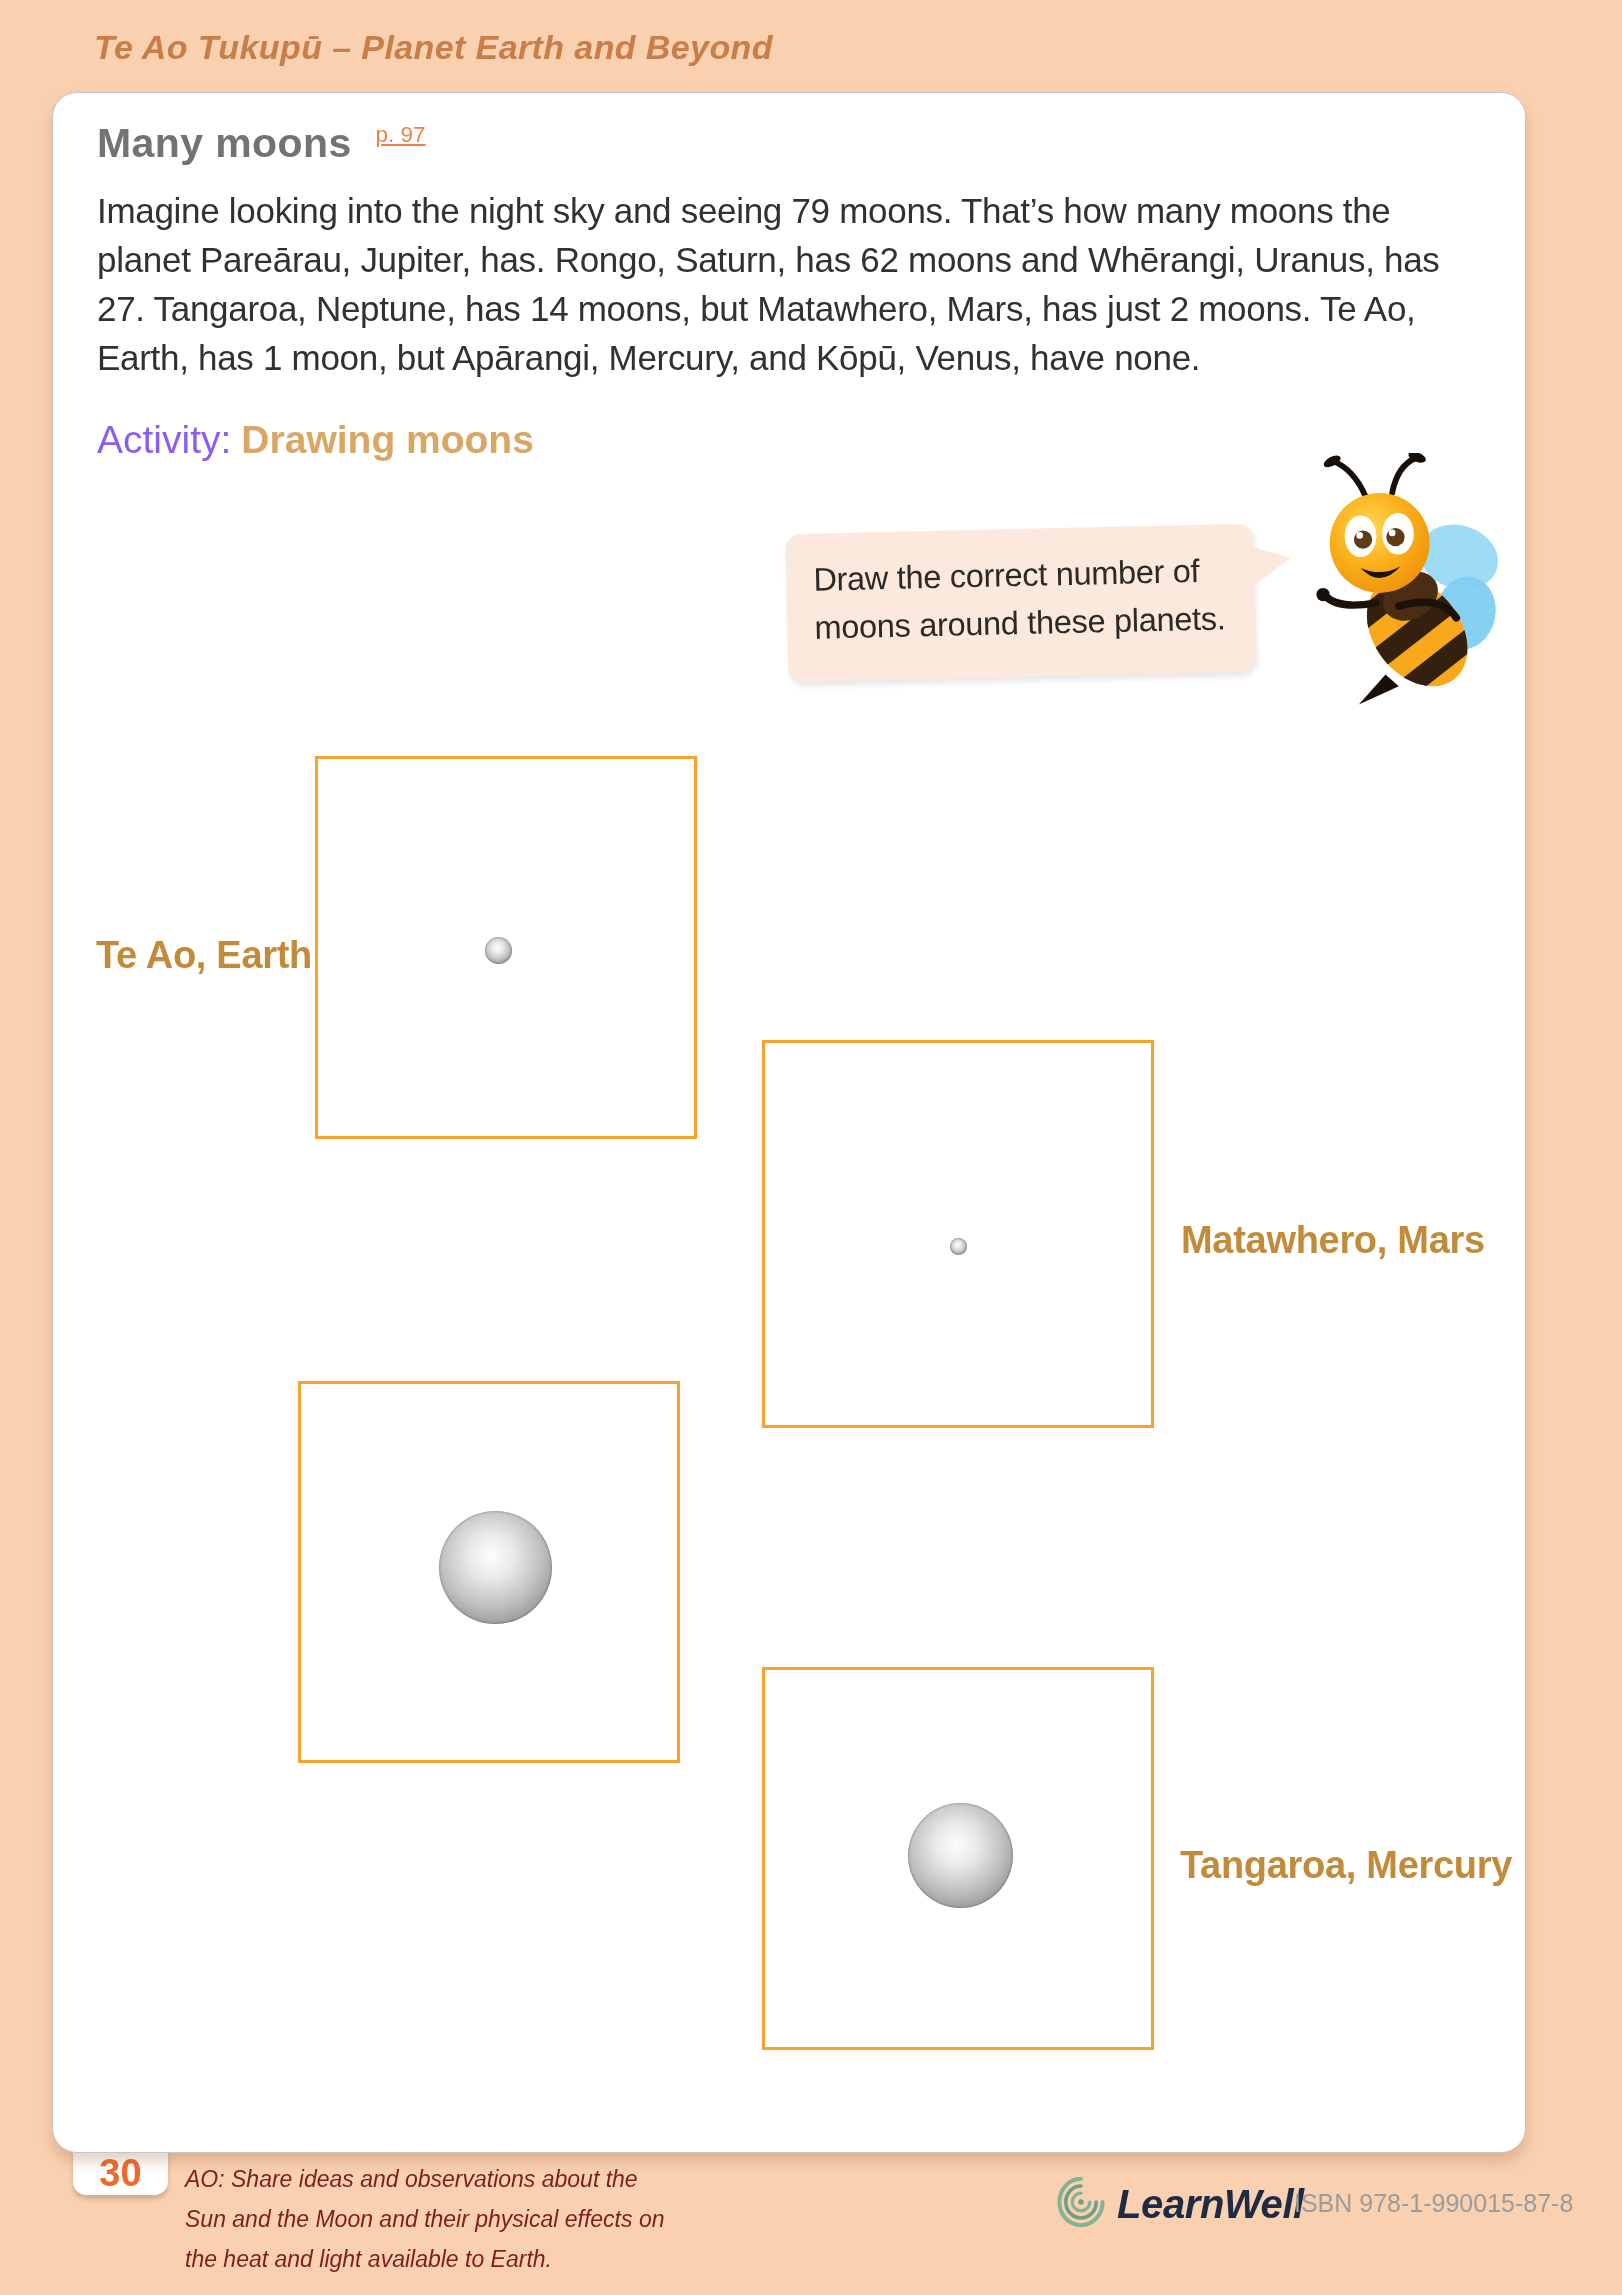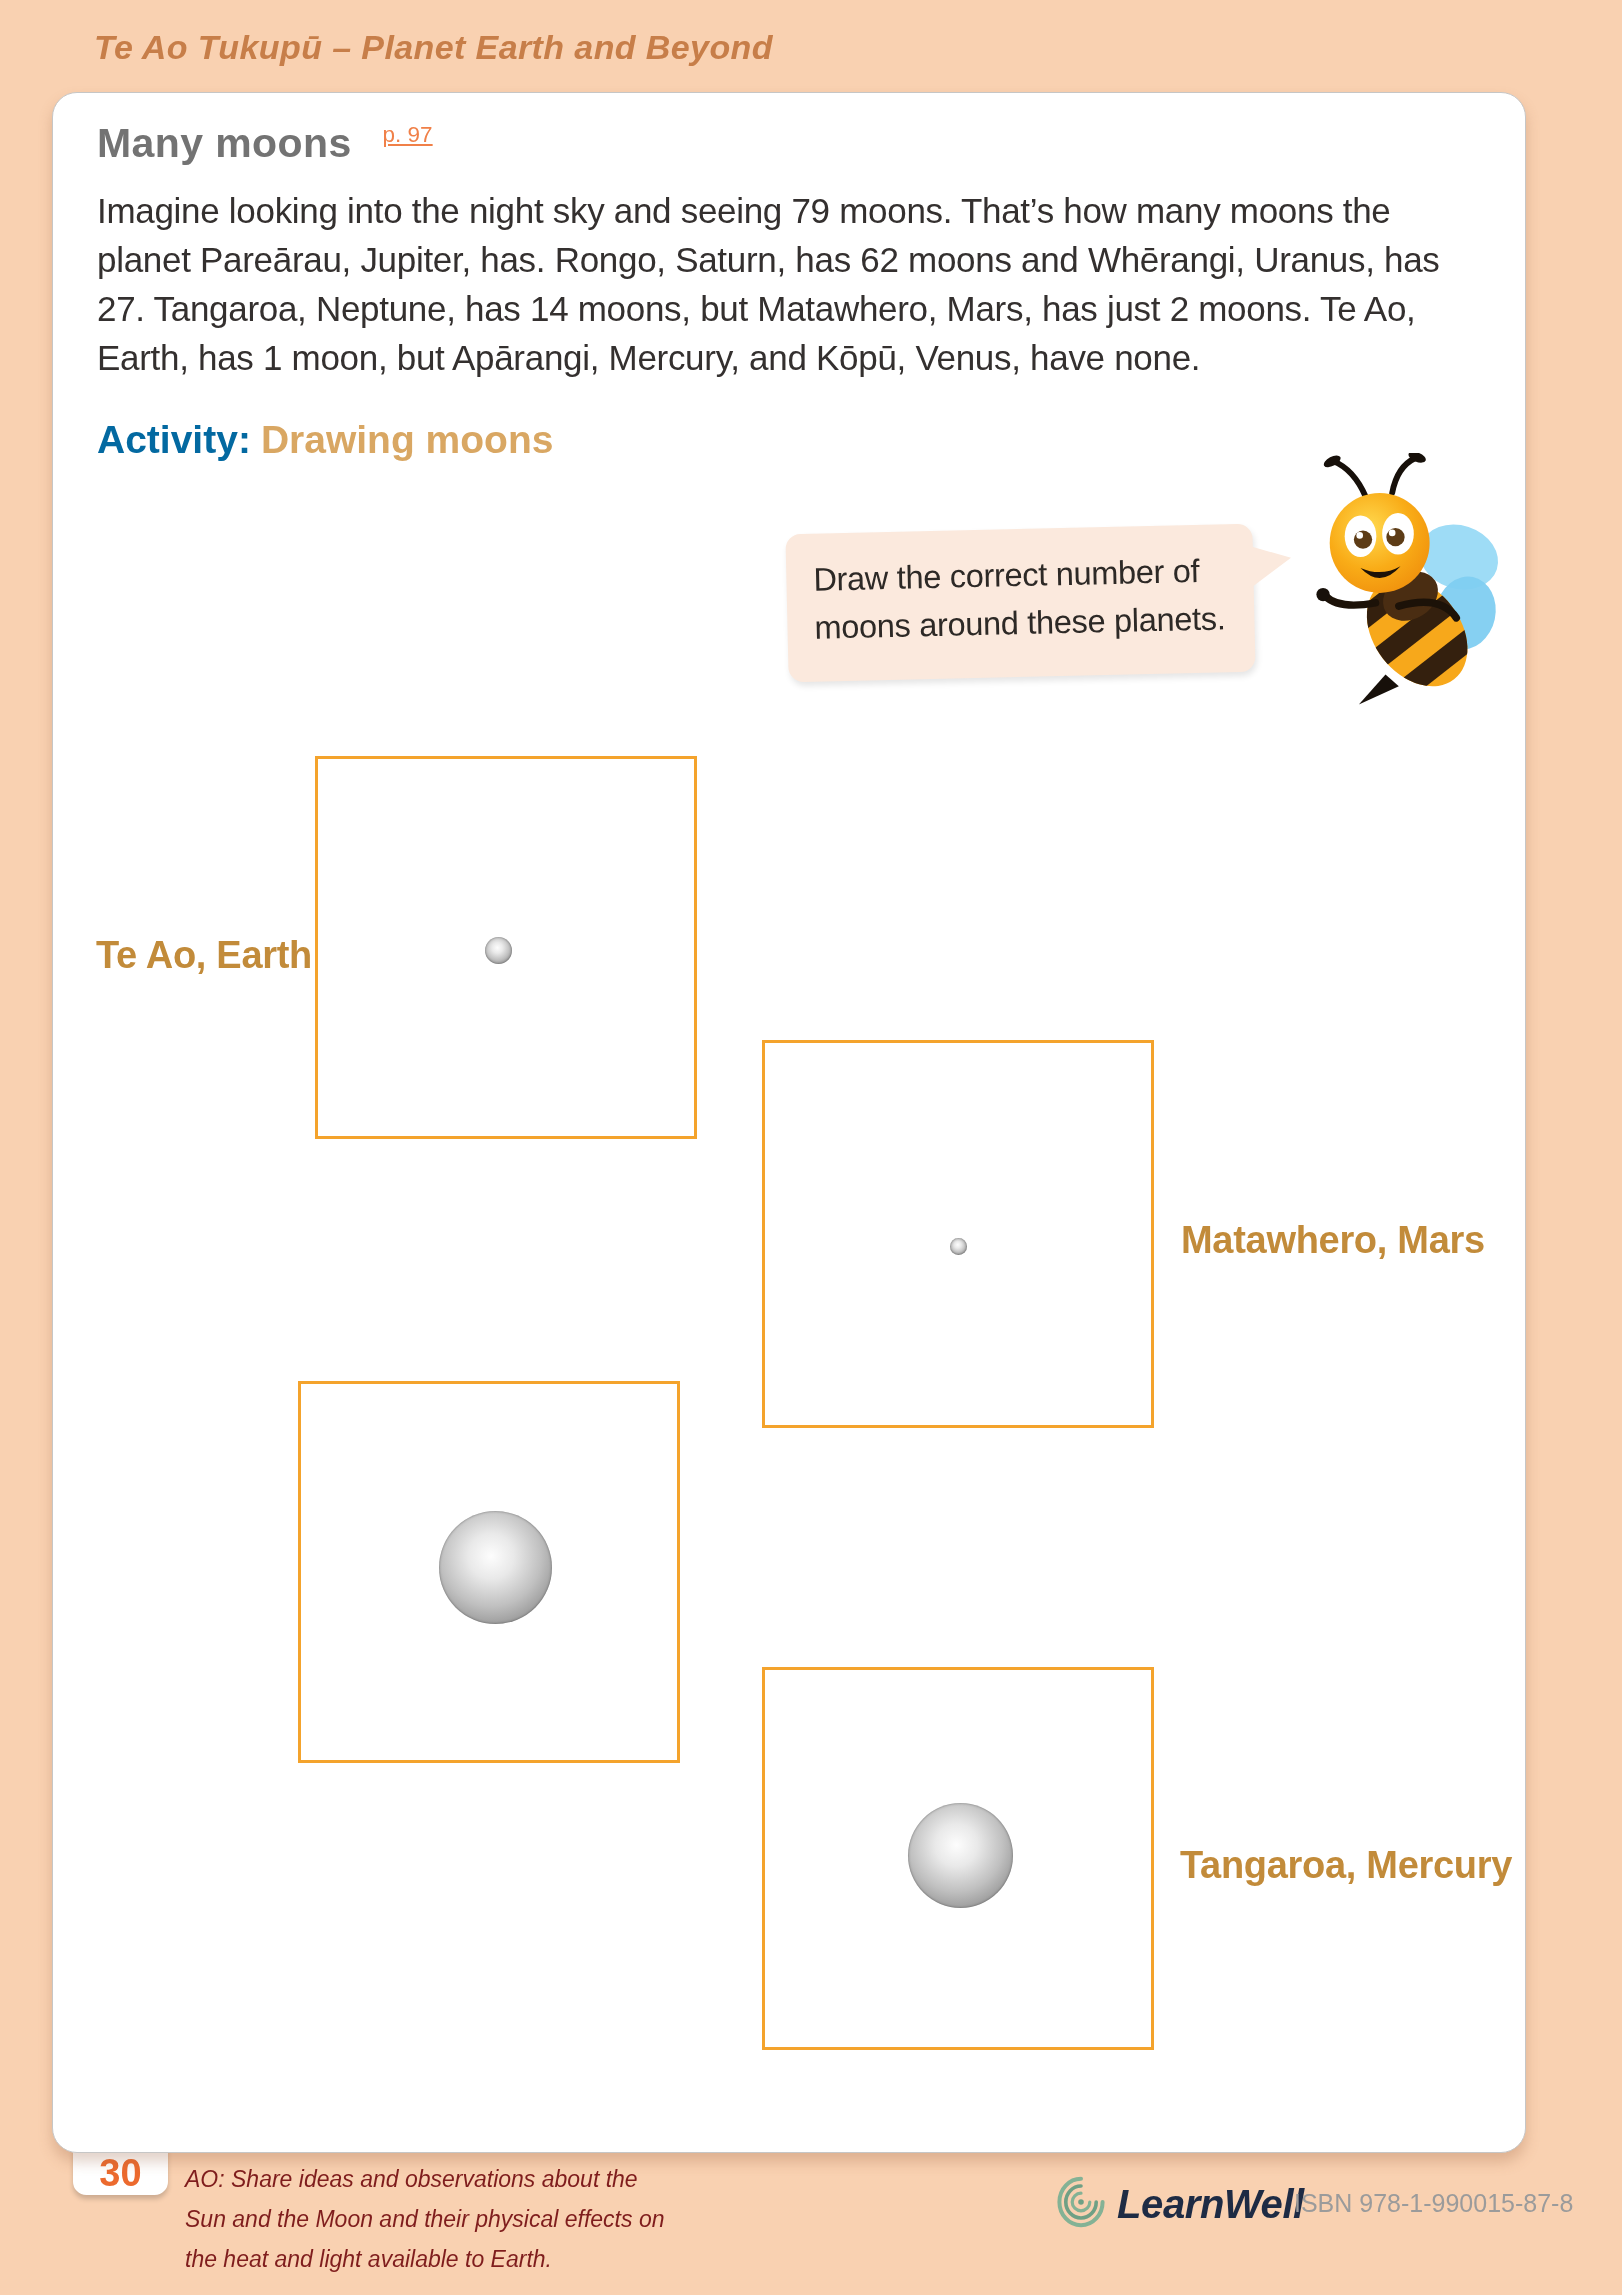--- a/index.html
+++ b/index.html
@@ -22,29 +22,29 @@
     border:1.7px solid #c6c6c6;
     border-radius:25px;
     box-shadow:0 8.3px 13.3px rgba(150,95,60,.28);
     z-index:2;
   }
   .section-heading{position:absolute;left:44px;top:27px;white-space:nowrap;}
   .section-heading .title{
     font-size:41px;font-weight:800;color:#737373;letter-spacing:0.4px;
   }
   .page-ref{
-    display:inline-block;vertical-align:top;margin-left:31px;margin-top:1.7px;
+    display:inline-block;vertical-align:top;margin-left:24px;margin-top:1.7px;
     font-size:22.5px;color:#f08048;text-decoration:underline;cursor:pointer;
   }
   .intro{
     position:absolute;left:44px;top:93px;width:1392px;
     font-size:35px;line-height:49px;color:#34302f;letter-spacing:-0.3px;
   }
   .activity-heading{position:absolute;left:44px;top:325px;white-space:nowrap;font-size:39px;}
-  .activity-heading .act-label{font-weight:700;color:#0369a1;}
+  .activity-heading .act-label{font-weight:400;color:#8b5cf6;}
   .activity-heading .act-title{font-weight:700;color:#d9a763;margin-left:10px;}
 
   .bubble{
     position:absolute;left:734px;top:436px;width:467px;height:148px;
     background:#fbe9dd;border-radius:15px;
     transform:rotate(-1.3deg);
     box-shadow:1.7px 4.2px 6.7px rgba(0,0,0,.10);
   }
   .bubble:after{
     content:"";position:absolute;right:-38px;top:21.7px;

